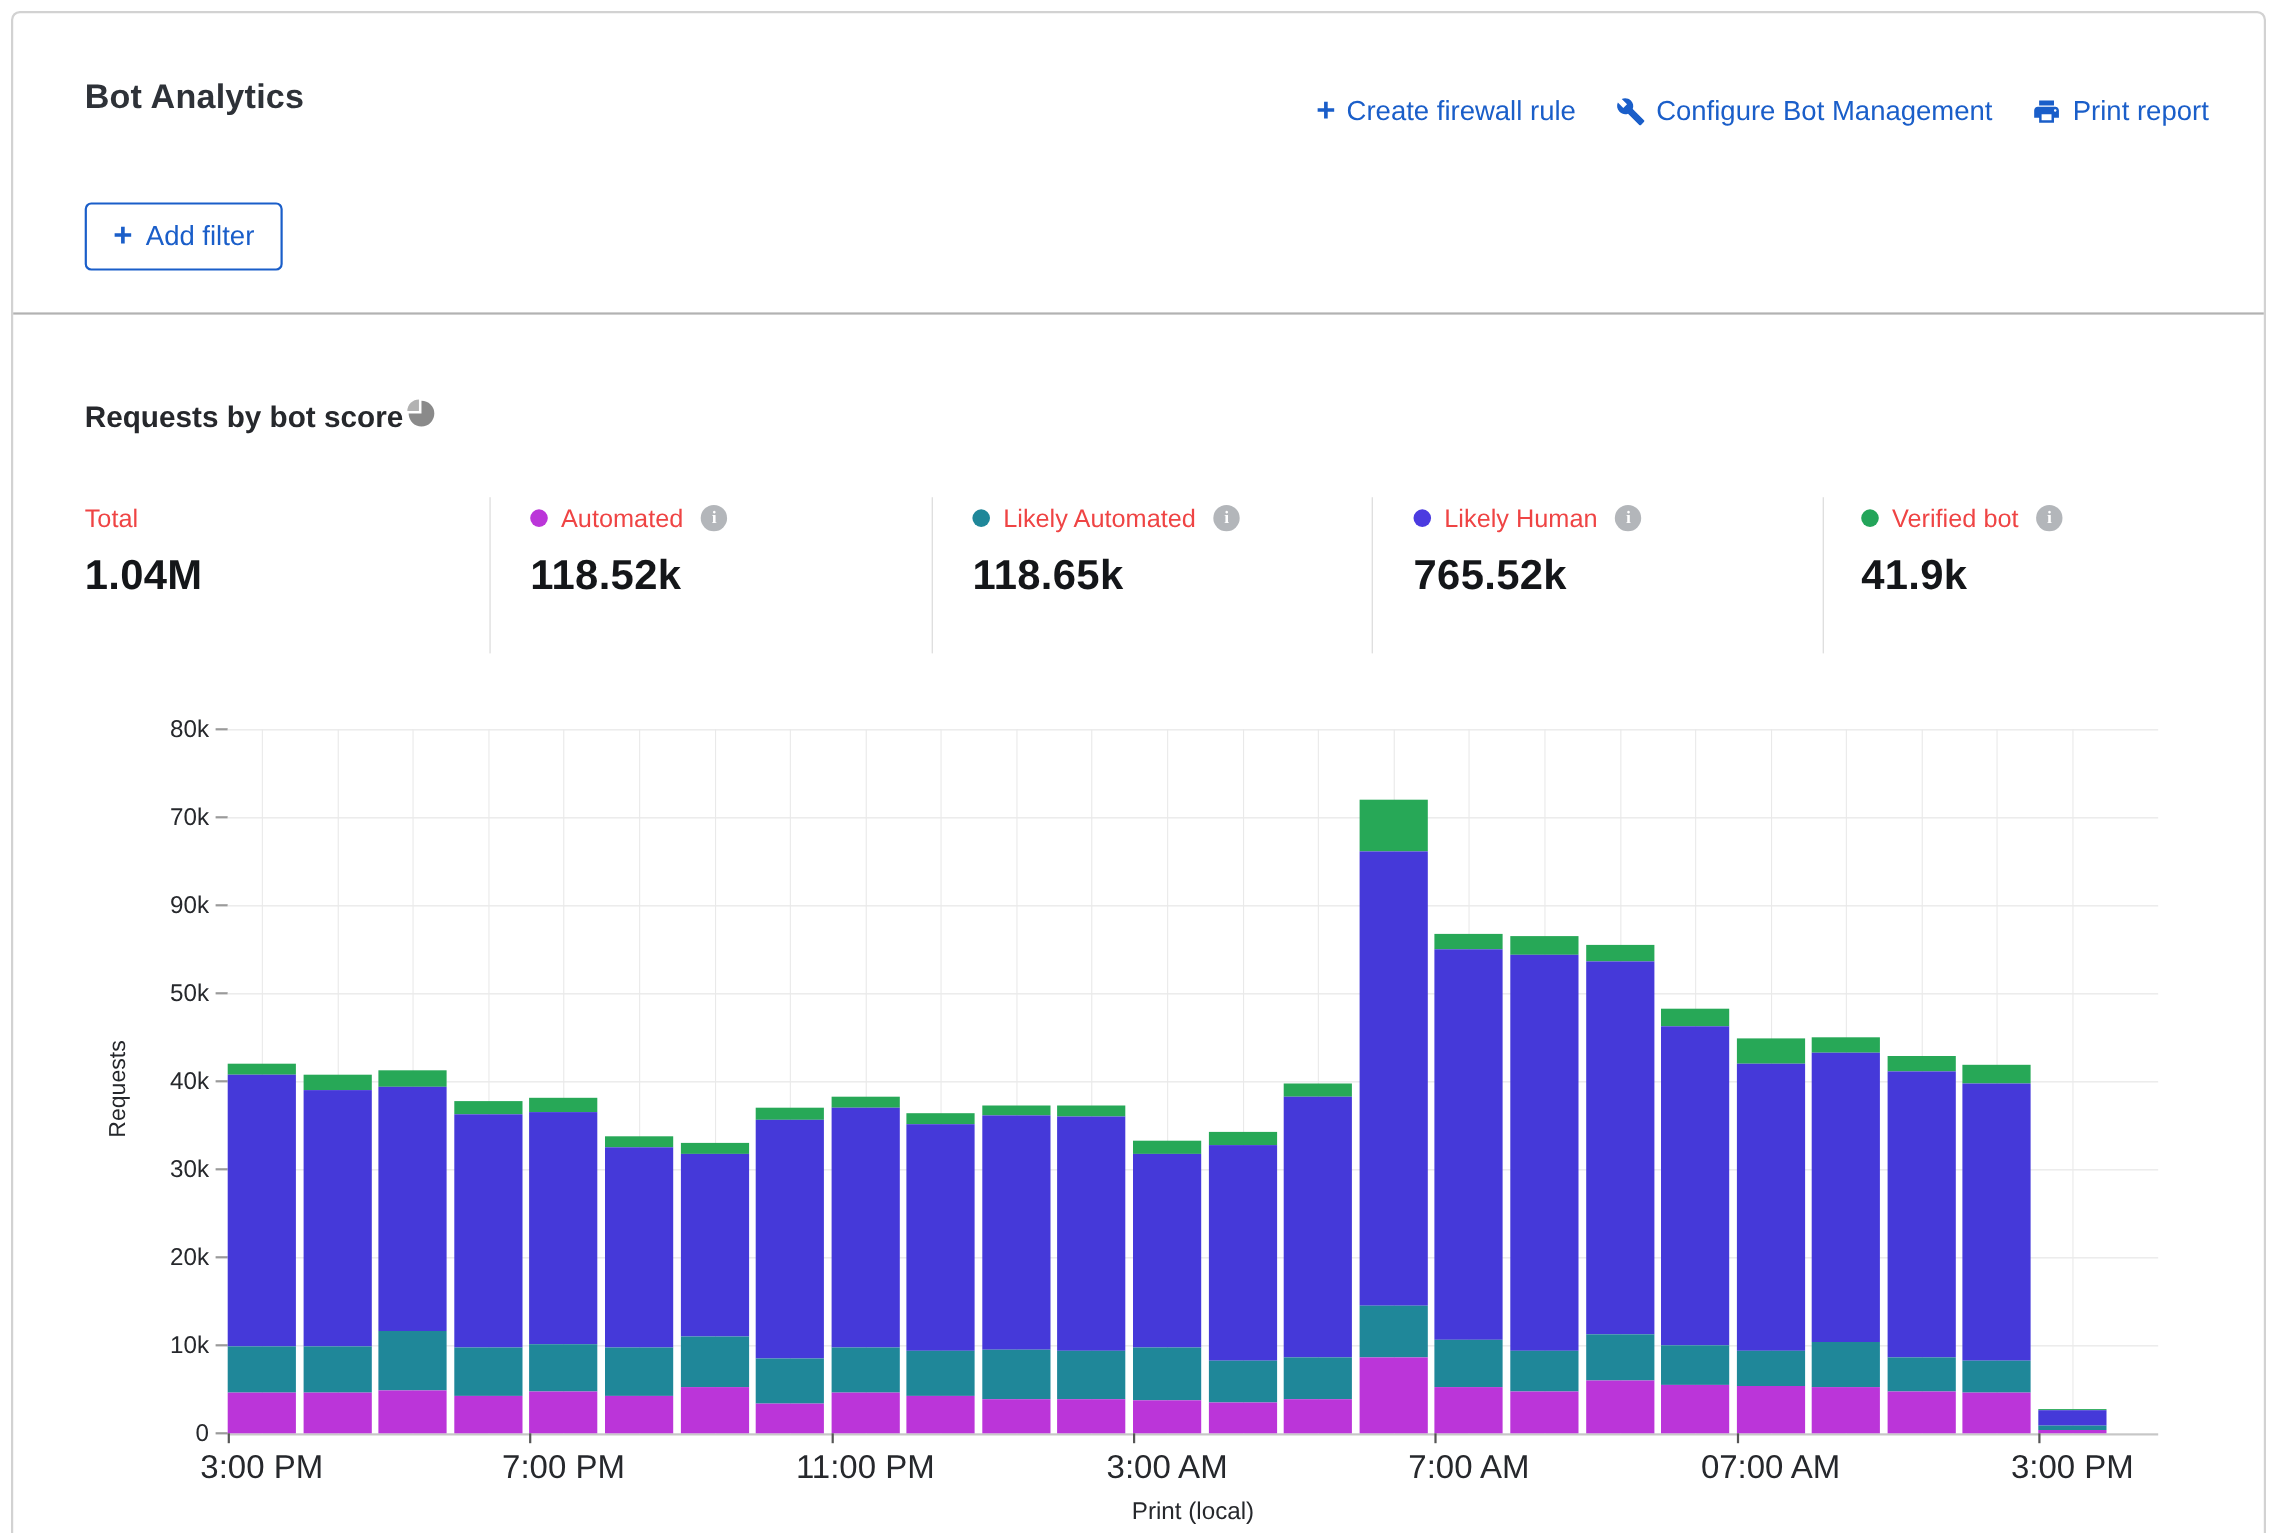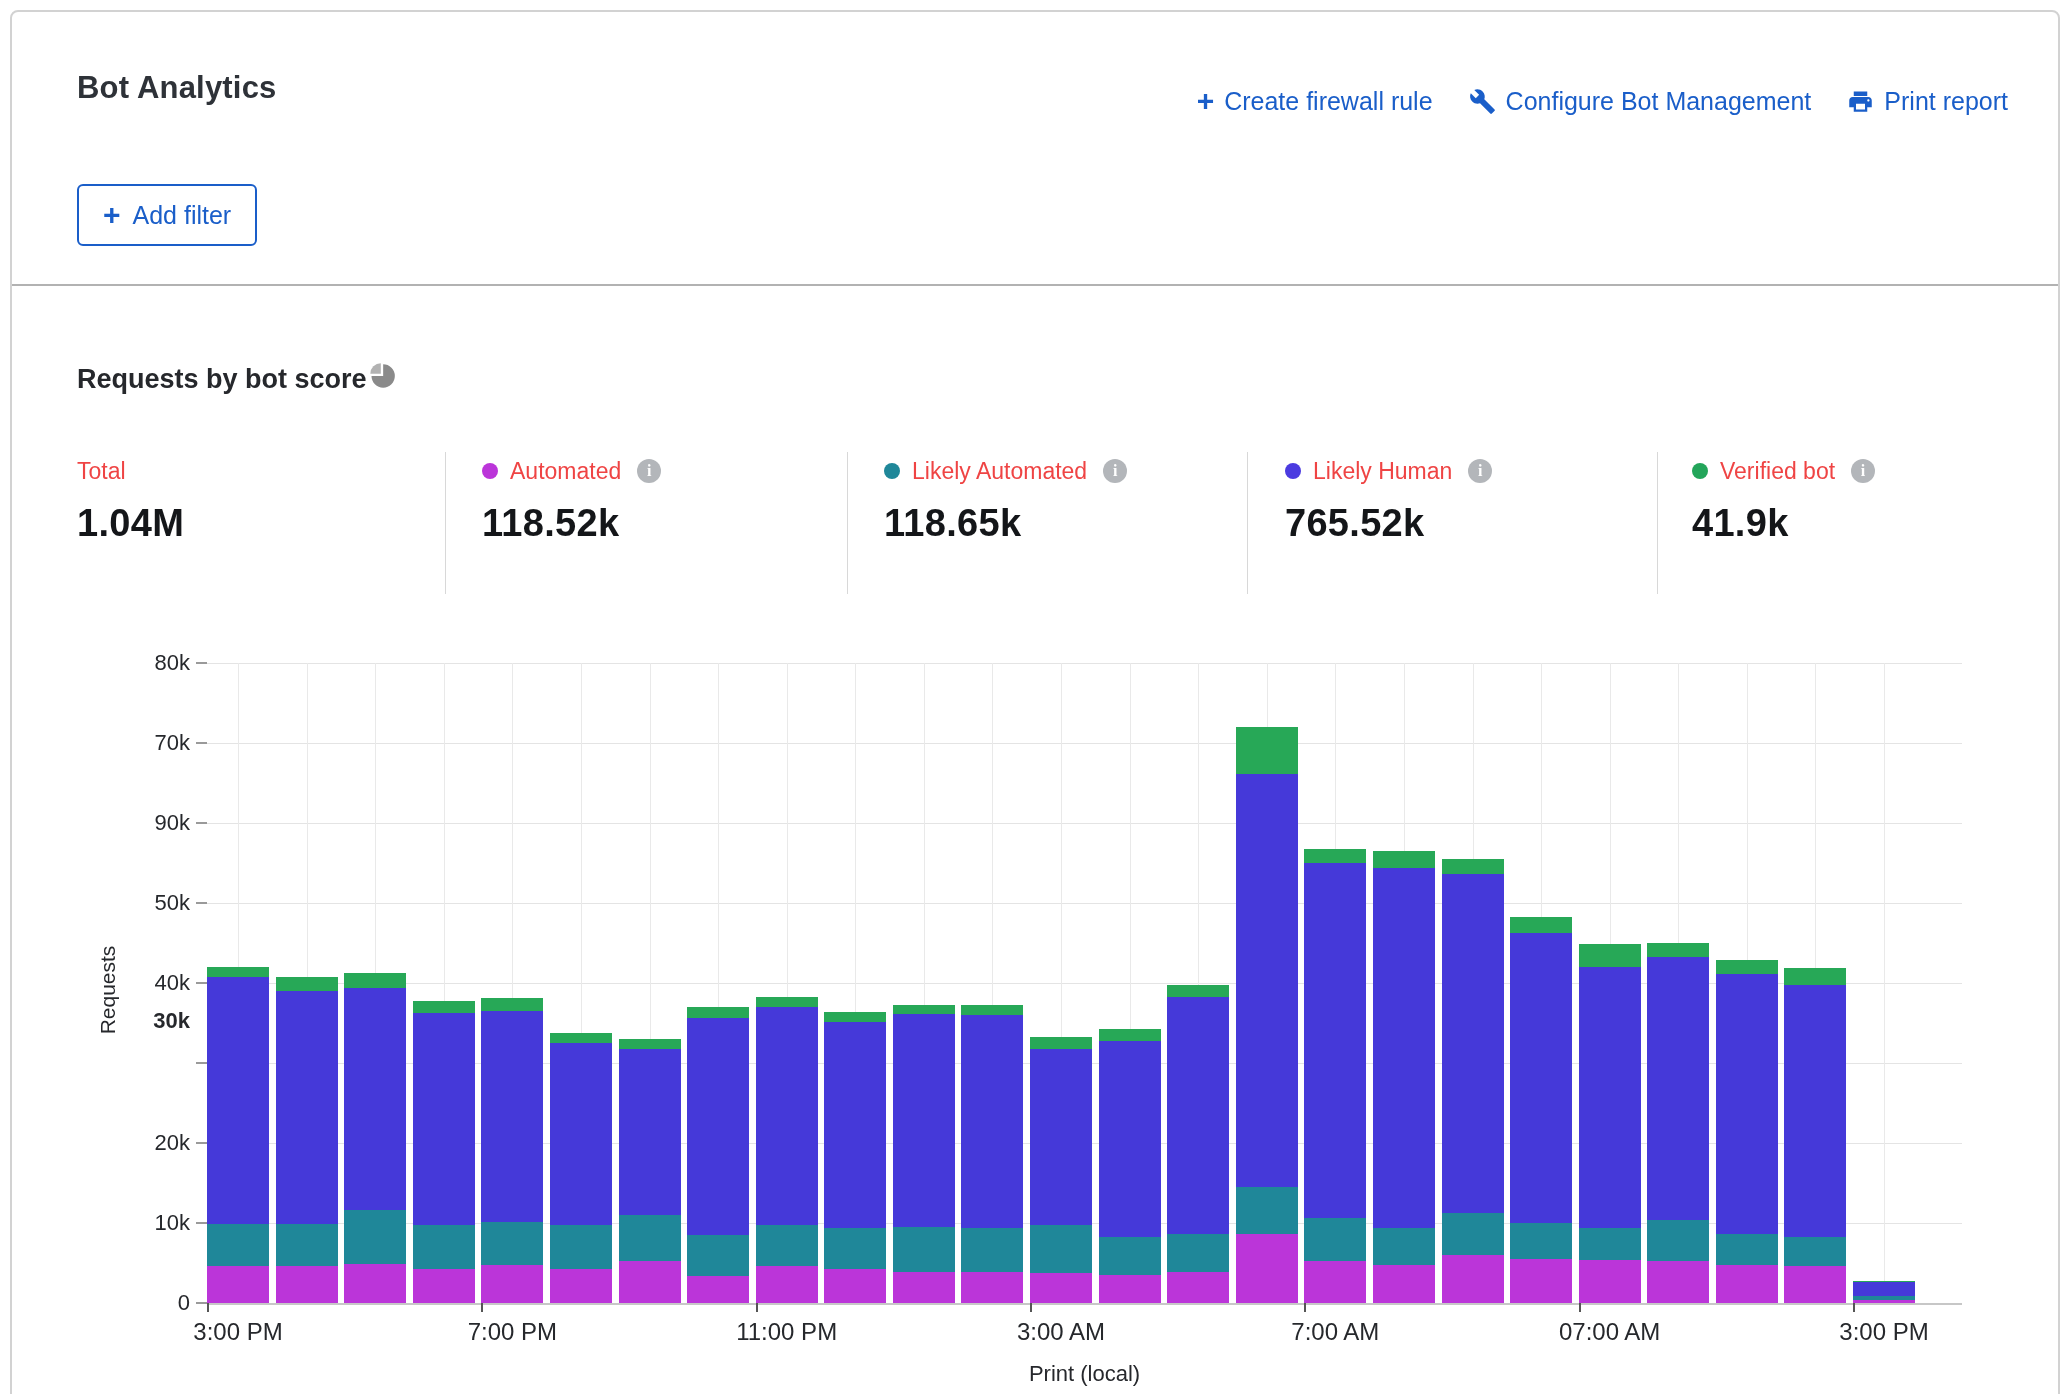--- a/index.html
+++ b/index.html
@@ -48,21 +48,21 @@
     width:200px; text-align:center; font-size:21px; color:#26282c; }
   .ytick-label { position:absolute; width:110px; text-align:right; font-size:22px; color:#26282c; }
   .ytick-dash { position:absolute; width:11px; height:2px; background:#9a9a9a; }
   .plot { position:absolute; left:195px; top:651px; width:1755px; height:640px; }
   .hgrid { position:absolute; left:0; width:100%; height:1px; background:#e4e4e4; }
   .vgrid { position:absolute; top:0; width:1px; height:100%; background:#e9e9e9; }
   .axis-x { position:absolute; left:0; bottom:-2px; width:100%; height:2px; background:#c7c7c7; }
   .xtick { position:absolute; top:640px; width:2px; height:9px; background:#555; }
   .bar { position:absolute; bottom:0; display:flex; flex-direction:column-reverse; }
   .seg { width:100%; }
-  .xtick-label { position:absolute; top:1306px; width:180px; text-align:center; font-size:24px; color:#26282c; }
+  .xtick-label { position:absolute; top:1306px; width:180px; text-align:center; font-size:30px; color:#26282c; }
   .xlabel { position:absolute; left:195px; top:1349px; width:1755px; text-align:center; font-size:22px; color:#26282c; }
 </style>
 </head>
 <body>
 
 <div class="card">
 
   <div class="page-title">Bot Analytics</div>
 
   <div class="header-links">
@@ -155,21 +155,21 @@
   <div class="stat-sep" style="left:1645px"></div>
 
   <div class="ylabel">Requests</div>
   <div id="yticks">
       <div class="ytick-label" style="left: 68px; top: 1278px;">0</div>
       <div class="ytick-dash" style="left: 184px; top: 1290px;"></div>
       <div class="ytick-label" style="left: 68px; top: 1198px;">10k</div>
       <div class="ytick-dash" style="left: 184px; top: 1210px;"></div>
       <div class="ytick-label" style="left: 68px; top: 1118px;">20k</div>
       <div class="ytick-dash" style="left: 184px; top: 1130px;"></div>
-      <div class="ytick-label" style="left: 68px; top: 996px; font-weight: bold;">30k</div>
+      <div class="ytick-label" style="left: 68px; top: 1038px;">30k</div>
       <div class="ytick-dash" style="left: 184px; top: 1050px;"></div>
       <div class="ytick-label" style="left: 68px; top: 958px;">40k</div>
       <div class="ytick-dash" style="left: 184px; top: 970px;"></div>
       <div class="ytick-label" style="left: 68px; top: 878px;">50k</div>
       <div class="ytick-dash" style="left: 184px; top: 890px;"></div>
       <div class="ytick-label" style="left: 68px; top: 798px;">90k</div>
       <div class="ytick-dash" style="left: 184px; top: 810px;"></div>
       <div class="ytick-label" style="left: 68px; top: 718px;">70k</div>
       <div class="ytick-dash" style="left: 184px; top: 730px;"></div>
       <div class="ytick-label" style="left: 68px; top: 638px;">80k</div>

